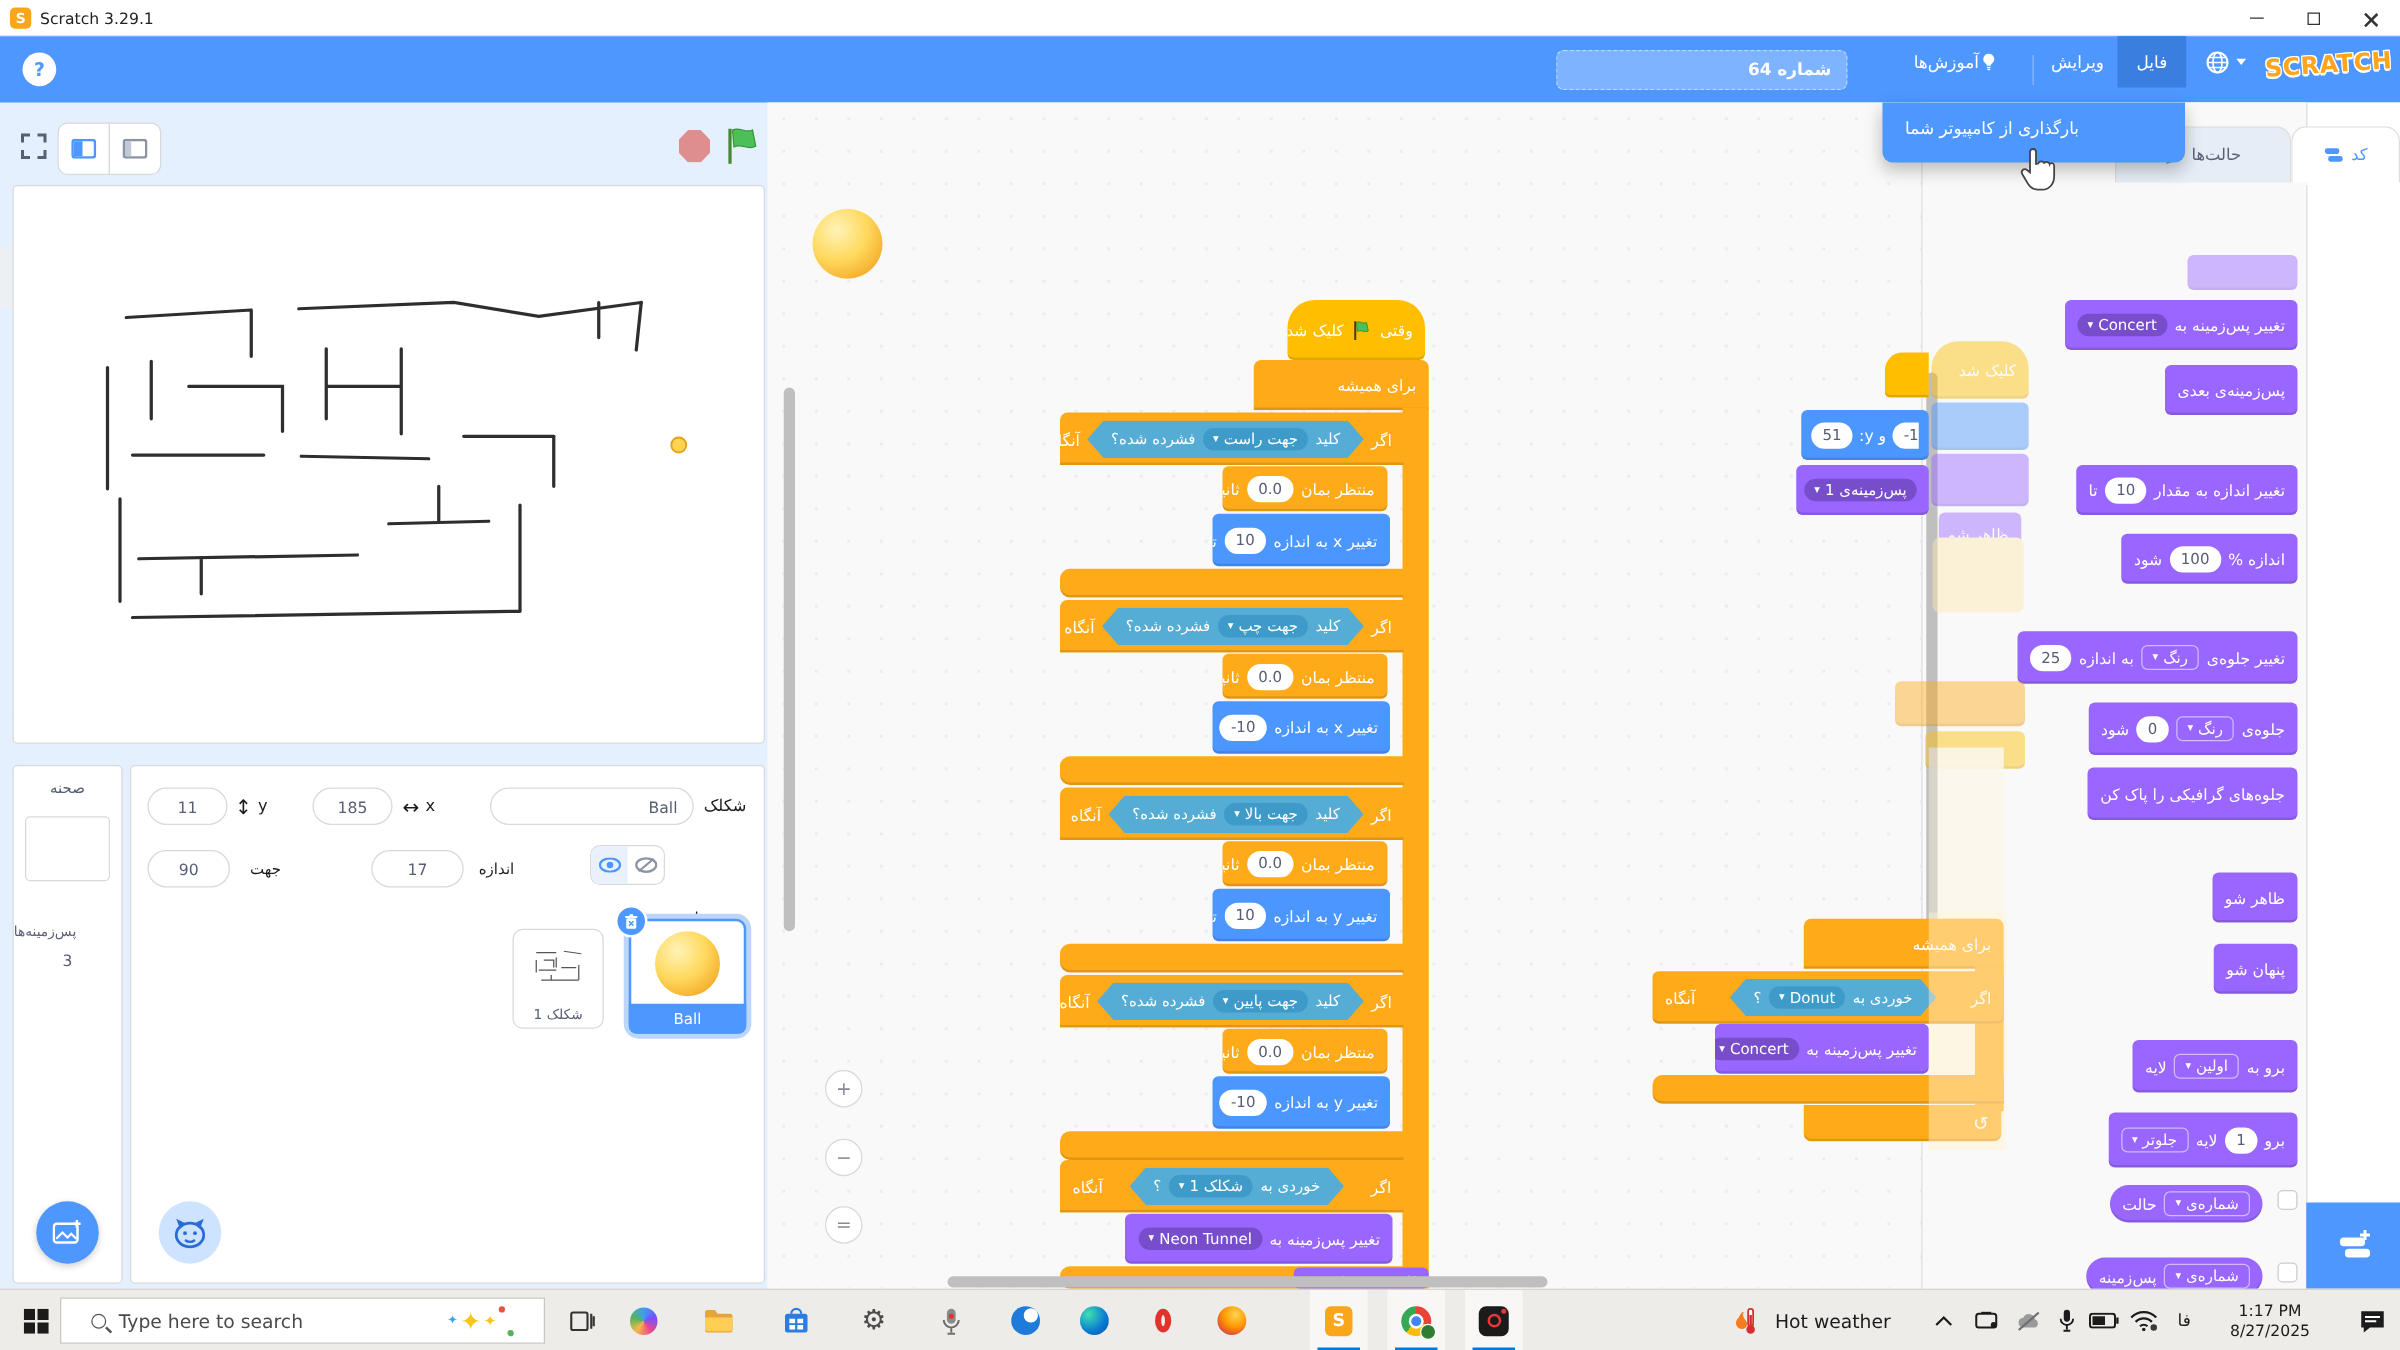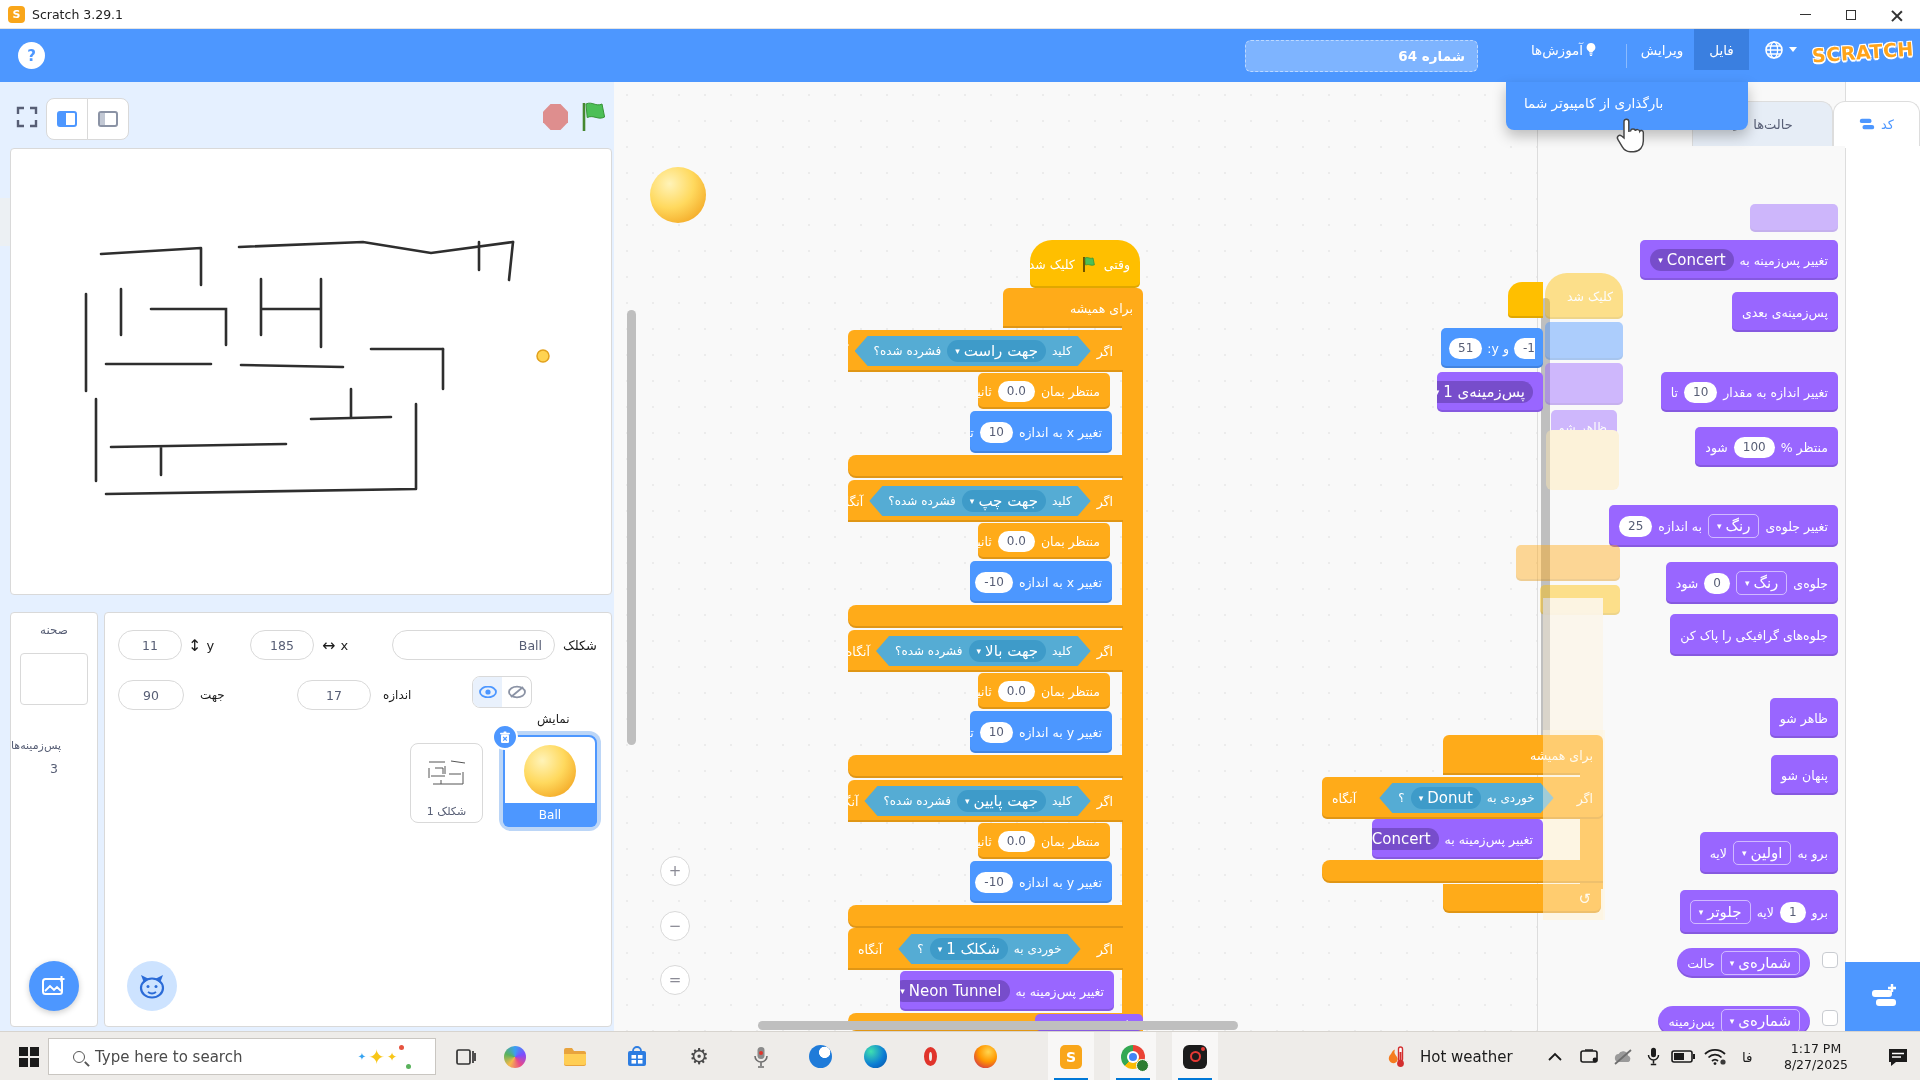--- a/index.html
+++ b/index.html
@@ -50,21 +50,21 @@
   .cats{position:absolute;left:1845px;top:82px;width:75px;height:949px;background:#fff;border-left:1px solid #DDD}
   .cat{position:absolute;left:0;width:75px;height:48px;display:flex;flex-direction:column;align-items:center;justify-content:center;gap:2px;cursor:pointer}
   .cat.sel{background:#ECF0F3}
   .cat-dot{width:22px;height:22px;border-radius:50%}
   .cat-lbl{font-size:10px;color:#575E75}
   .tab{position:absolute;top:101px;height:45px;display:flex;align-items:center;justify-content:center;gap:6px;border:1px solid #DDD;border-bottom:none;border-radius:12px 12px 0 0;font-size:13px}
   
   .blk{position:absolute;display:flex;align-items:center;gap:6px;direction:rtl;padding:0 10px;color:#fff;font-size:12.5px;border-radius:5px;white-space:nowrap;overflow:hidden;box-shadow:inset 0 -2px 0 rgba(0,0,0,.12)}
   .c-motion{background:#4C97FF}.c-looks{background:#9966FF}.c-ctl{background:#FFAB19}.c-evt{background:#FFBF00}
   .oval{background:#fff;color:#575E75;border-radius:14px;padding:1px 9px;font-size:12px;direction:ltr;min-width:18px;text-align:center;line-height:19px;flex:none}
-  .dd{border-radius:14px;padding:2px 8px;font-size:15px;display:flex;align-items:center;gap:4px;color:#fff;flex:none}
+  .dd{border-radius:14px;padding:2px 8px;font-size:12px;display:flex;align-items:center;gap:4px;color:#fff;flex:none}
   .dd::after{content:"▾";font-size:9px}
   .looks-dd{background:#774DCB}.sense-dd{background:#3E9BC9}
   .dd-flat{border:1px solid rgba(255,255,255,.55);border-radius:5px;background:transparent}
   .hex{background:#55ACD4;clip-path:polygon(13px 0,calc(100% - 13px) 0,100% 50%,calc(100% - 13px) 100%,13px 100%,0 50%);display:flex;align-items:center;gap:6px;direction:rtl;padding:0 19px;height:30px;font-size:12px;flex:none}
   .arm{position:absolute;background:#FFAB19;border-radius:8px 0 0 8px;box-shadow:inset 0 -2px 0 rgba(0,0,0,.12)}
   .spine{position:absolute;background:#FFAB19}
   .hatblk{border-radius:22px 22px 5px 5px}
   .ball{border-radius:50%;background:radial-gradient(circle at 35% 30%,#FFF3B8,#FFD95E 45%,#F2A31F 88%,#D98A12)}
   .zoombtn{position:absolute;width:30px;height:30px;border-radius:50%;background:#fff;border:1px solid #D9D9D9;color:#8a8a95;display:flex;align-items:center;justify-content:center;font-size:15px}
   .sbar{position:absolute;background:#bfbfbf;border-radius:5px}
@@ -203,21 +203,21 @@
   </div>
   <div class="blk c-looks" style="right:82px;top:292px;height:40px">
       <span>پس‌زمینه‌ی بعدی</span>
     </div>
   <div class="blk c-looks" style="right:82px;top:372px;height:40px">
     <span>تغییر اندازه به مقدار</span>
     <span class="oval">10</span>
     <span>تا</span>
   </div>
   <div class="blk c-looks" style="right:82px;top:427px;height:40px">
-    <span>منتظر %</span>
+    <span>اندازه %</span>
     <span class="oval">100</span>
     <span>شود</span>
   </div>
   <div class="blk c-looks" style="right:82px;top:505px;height:42px">
     <span>تغییر جلوه‌ی</span>
     <span class="dd dd-flat">رنگ</span>
     <span>به اندازه</span>
     <span class="oval">25</span>
   </div>
   <div class="blk c-looks" style="right:82px;top:562px;height:42px">
@@ -505,21 +505,21 @@
       <span style="font-size:16px">↔</span>
       <span>x</span>
     </div>
   <div class="pill-input" style="left:250px;top:630px;width:64px;height:30px">185</div>
   <div class="tray-txt" style="left:188px;top:605px;height:80px;gap:5px">
       <span style="font-size:16px">↕</span>
       <span>y</span>
     </div>
   <div class="pill-input" style="left:118px;top:630px;width:64px;height:30px">11</div>
 
-  <div class="tray-txt" style="left:537px;top:679px;height:80px;font-size:12px">نمایش</div>
+  <div class="tray-txt" style="left:537px;top:694px;height:80px;font-size:12px">نمایش</div>
   <div class="eye-grp">
     <div class="eye-cell on">
       <svg width="18" height="12" viewBox="0 0 18 12">
           <ellipse cx="9" cy="6" rx="8" ry="5.4" fill="none" stroke="#4D97FF" stroke-width="1.8"></ellipse>
           <circle cx="9" cy="6" r="2.6" fill="#4D97FF"></circle>
         </svg>
     </div>
     <div class="eye-cell">
       <svg width="18" height="14" viewBox="0 0 18 14">
           <ellipse cx="9" cy="7" rx="8" ry="5.4" fill="none" stroke="#8b93a5" stroke-width="1.8"></ellipse>

